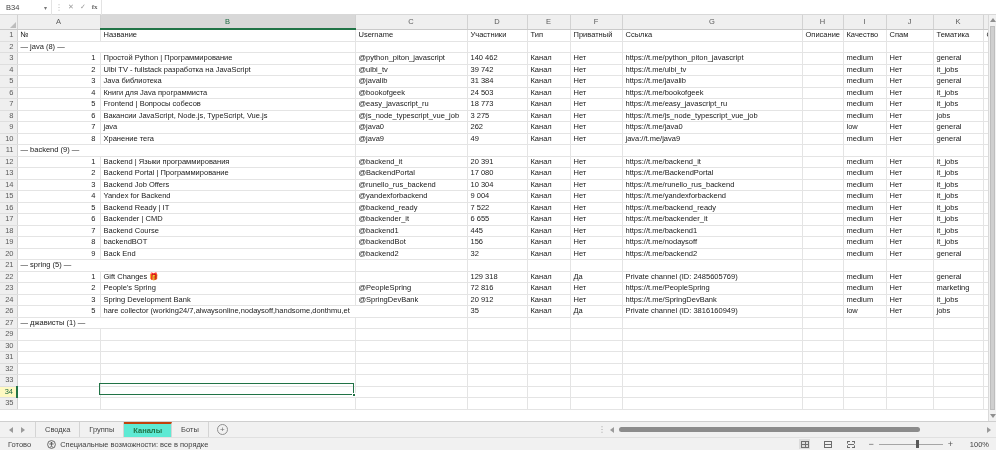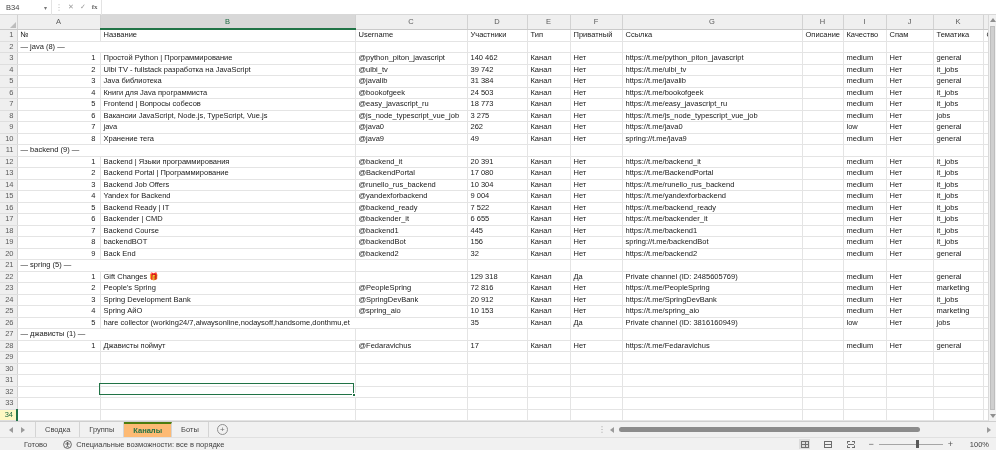--- a/index.html
+++ b/index.html
@@ -57,33 +57,33 @@
   .tabbar { height:16px; flex:0 0 16px; background:#f1f1f1; border-top:1px solid #cfcfcf;
     display:flex; align-items:stretch; font-size:7.5px; color:#444; }
   .tnav { display:flex; align-items:center; gap:8px; padding:0 10px 0 9px; }
   .tri { width:0; height:0; border-top:3.5px solid transparent; border-bottom:3.5px solid transparent; }
   .tri.l { border-right:4px solid #9a9a9a; }
   .tri.r { border-left:4px solid #9a9a9a; }
   .tabs { display:flex; align-items:stretch; }
   .tab { display:flex; align-items:center; padding:0 9px; border-right:1px solid #d4d4d4;
     cursor:default; position:relative;text-align:center; }
   .tab:first-child { border-left:1px solid #d4d4d4; }
-  .tab.active { background:#fdba74; color:#217346; font-weight:bold; border-top:2px solid #4d7c0f; }
+  .tab.active { background:#5eead4; color:#217346; font-weight:bold; border-top:2px solid #c2410c; }
   .addsheet { align-self:center; width:11px; height:11px; margin-left:8px; border-radius:50%;
     border:1px solid #8f8f8f; color:#6a6a6a; font-size:8px; line-height:9px; text-align:center; }
   .hsbgrp { margin-left:auto; display:flex; align-items:center; gap:5px; width:398px; padding-right:5px; }
   .hdots { color:#9b9b9b; font-size:8px; letter-spacing:-1px; }
   .hsb { flex:1; height:7px; position:relative; }
   .hsb .thumb { position:absolute; left:0; top:1px; height:5px; width:83%;
     background:#8c8c8c; border-radius:3px; }
 
   
   .sbar { height:13px; flex:1; background:#f1f1f1; border-top:1px solid #e0e0e0;
     display:flex; align-items:center; font-size:7.5px; color:#3f3f3f; }
-  .sready { padding-left:24px; }
+  .sready { padding-left:8px; }
   .sacc { display:flex; align-items:flex-end; gap:4px; margin-left:16px; }
   .sright { margin-left:auto; display:flex; align-items:center; gap:12px; padding-right:7px; }
   .vico { width:11px; height:10px; display:flex; align-items:center; justify-content:center; }
   .vico.sel { background:#dcdcdc; }
   .vico .g { width:8px; height:7px; border:1px solid #6d6d6d; position:relative; }
   .vico .g:before { content:""; position:absolute; left:0; right:0; top:2px; border-top:1px solid #6d6d6d; }
   .vico .g.v:after { content:""; position:absolute; top:0; bottom:0; left:3px; border-left:1px solid #6d6d6d; }
   .vico .g.dash { border-style:dashed; }
   .zoomer { display:flex; align-items:center; gap:5px; }
   .zsign { color:#595959; font-size:9px; line-height:8px; }
@@ -281,21 +281,21 @@
               <td></td>
             </tr>
             <tr>
               <th class="gut">10</th>
               <td class="num">8</td>
               <td>Хранение тега</td>
               <td>@java9</td>
               <td>49</td>
               <td>Канал</td>
               <td>Нет</td>
-              <td>spring://t.me/java9</td>
+              <td>java://t.me/java9</td>
               <td></td>
               <td>medium</td>
               <td>Нет</td>
               <td>general</td>
               <td></td>
             </tr>
             <tr>
               <th class="gut">11</th>
               <td class="grp" colspan="2">— backend (9) —</td>
               <td></td>
@@ -415,21 +415,21 @@
               <td></td>
             </tr>
             <tr>
               <th class="gut">19</th>
               <td class="num">8</td>
               <td>backendBOT</td>
               <td>@backendBot</td>
               <td>156</td>
               <td>Канал</td>
               <td>Нет</td>
-              <td>spring://t.me/backendBot</td>
+              <td>https://t.me/nodaysoff</td>
               <td></td>
               <td>medium</td>
               <td>Нет</td>
               <td>it_jobs</td>
               <td></td>
             </tr>
             <tr>
               <th class="gut">20</th>
               <td class="num">9</td>
               <td>Back End</td>
@@ -497,35 +497,20 @@
               <td>Канал</td>
               <td>Нет</td>
               <td>https://t.me/SpringDevBank</td>
               <td></td>
               <td>medium</td>
               <td>Нет</td>
               <td>it_jobs</td>
               <td></td>
             </tr>
             <tr>
-              <th class="gut">25</th>
-              <td class="num">4</td>
-              <td>Spring АйО</td>
-              <td>@spring_aio</td>
-              <td>10 153</td>
-              <td>Канал</td>
-              <td>Нет</td>
-              <td>https://t.me/spring_aio</td>
-              <td></td>
-              <td>medium</td>
-              <td>Нет</td>
-              <td>marketing</td>
-              <td></td>
-            </tr>
-            <tr>
               <th class="gut">26</th>
               <td class="num">5</td>
               <td colspan="2">hare collector (working24/7,alwaysonline,nodaysoff,handsome,donthmu,et</td>
               <td>35</td>
               <td>Канал</td>
               <td>Да</td>
               <td>Private channel (ID: 3816160949)</td>
               <td></td>
               <td>low</td>
               <td>Нет</td>
@@ -537,35 +522,20 @@
               <td class="grp" colspan="2">— джависты (1) —</td>
               <td></td>
               <td></td>
               <td></td>
               <td></td>
               <td></td>
               <td></td>
               <td></td>
               <td></td>
               <td></td>
-              <td></td>
-            </tr>
-            <tr>
-              <th class="gut">28</th>
-              <td class="num">1</td>
-              <td>Джависты поймут</td>
-              <td>@Fedaravichus</td>
-              <td>17</td>
-              <td>Канал</td>
-              <td>Нет</td>
-              <td>https://t.me/Fedaravichus</td>
-              <td></td>
-              <td>medium</td>
-              <td>Нет</td>
-              <td>general</td>
               <td></td>
             </tr>
             <tr>
               <th class="gut">29</th>
               <td></td>
               <td></td>
               <td></td>
               <td></td>
               <td></td>
               <td></td>

